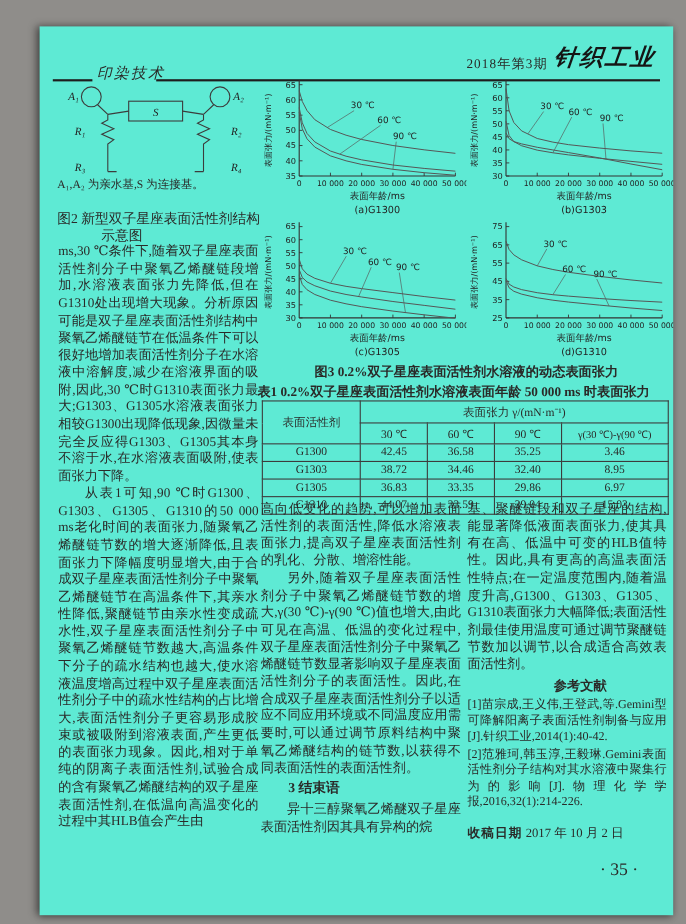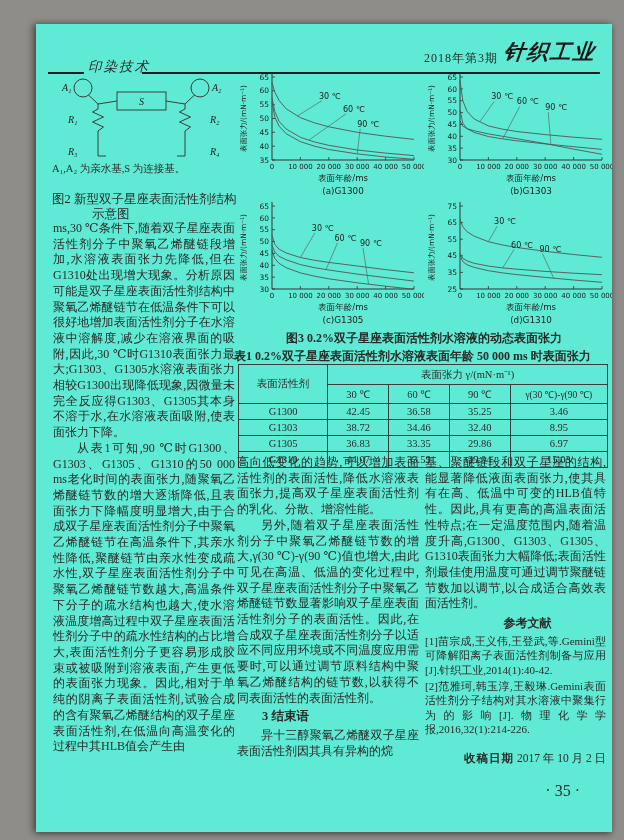--- a/index.html
+++ b/index.html
@@ -33,21 +33,21 @@
   
   .col{position:absolute;width:182px;font-size:12px;line-height:15.7px;text-align:justify}
   .col p{text-indent:2em}
   .col p.cont{text-indent:0}
   .col-left{left:17px;top:197px;height:534px}
   .col-mid{left:201px;top:431px}
   .col-right{left:389px;top:431px;width:181px}
   .sec-head{font-weight:bold;margin:3px 0 3px 0;text-indent:0;font-size:12.5px}
   .refs-title{font-weight:bold;text-align:center;margin:4px 0 2px 0;font-size:12px}
   .ref{font-size:11px;line-height:14.6px;text-align:justify;margin-bottom:1px}
-  .received{margin-top:14px;font-size:11.5px;text-align:right}
+  .received{margin-top:14px;font-size:11.5px;text-align:left}
   .received b{letter-spacing:1px}
   .pageno{margin-top:16px;text-align:right;padding-right:26px;font-size:16px}
   svg text{fill:#222}
 </style>
 </head>
 <body>
 
 <div class="page">
 
   <div class="rule rule-left"></div>

